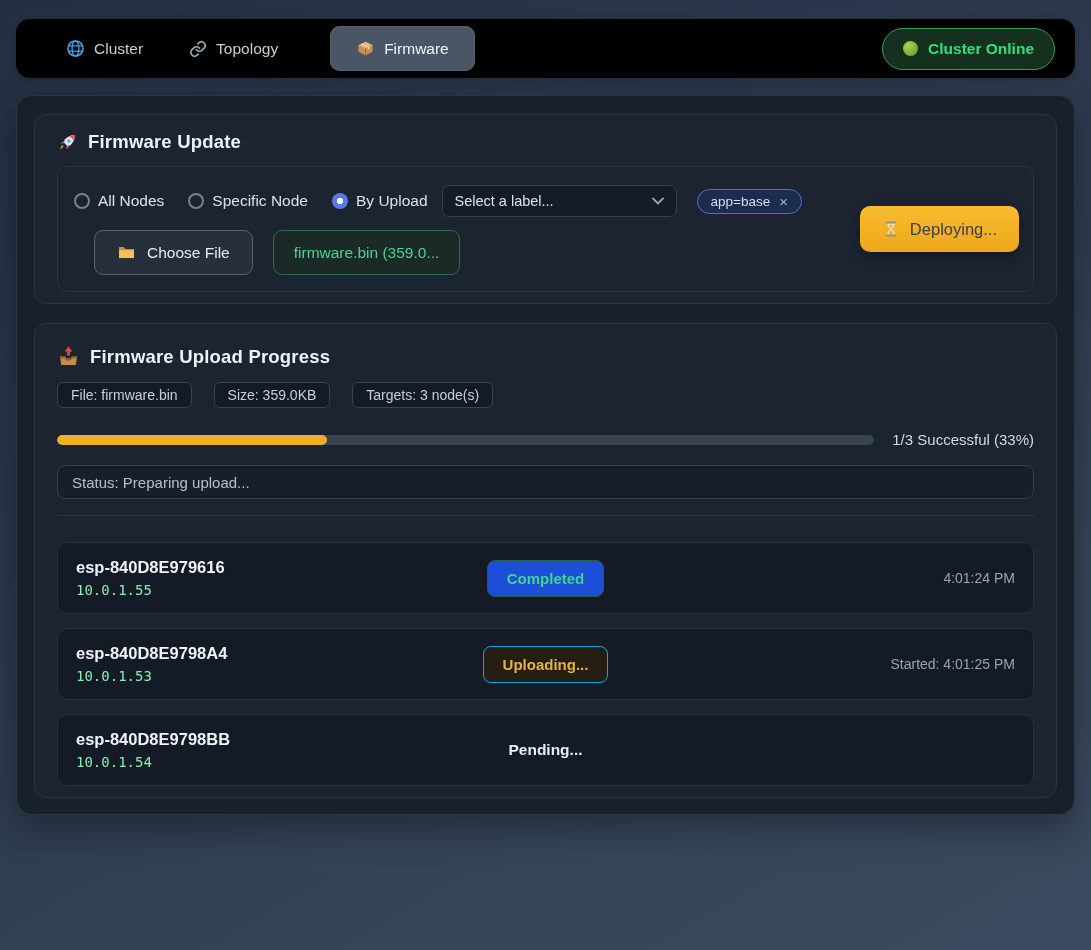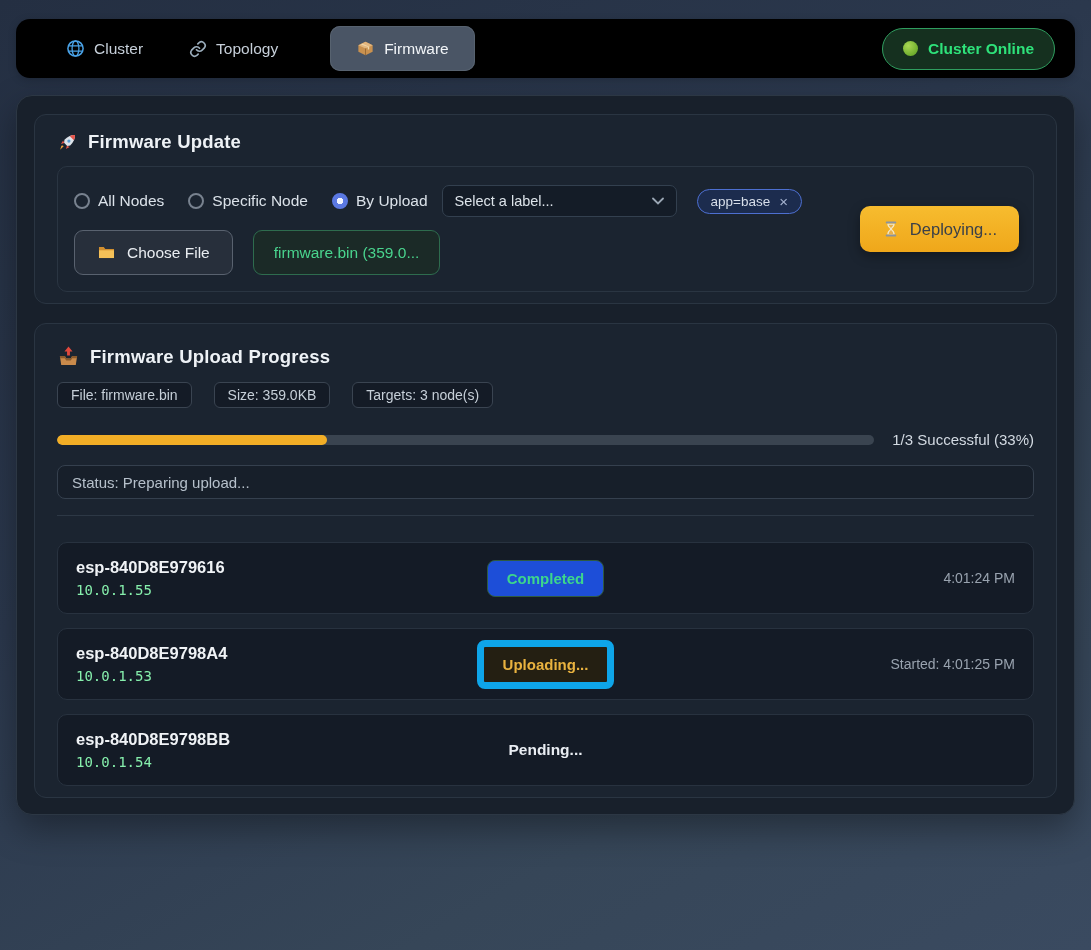--- a/index.html
+++ b/index.html
@@ -80,21 +80,21 @@
   }
   .tag-x { color:#a5b2cf; font-size:15px; cursor:pointer; }
   .deploy-btn {
     position:absolute; right:14px; top:50%; transform:translateY(-50%);
     height:46px; padding:0 22px; border:none; border-radius:10px;
     background:linear-gradient(180deg,#f7bc2f,#efa71a);
     display:flex; align-items:center; gap:10px;
     color:#3a4049; font-size:16.5px; cursor:pointer;
     box-shadow:0 4px 12px rgba(0,0,0,.35);
   }
-  .form-row2 { display:flex; align-items:flex-start; gap:20px; margin-top:13px; }
+  .form-row2 { display:flex; align-items:flex-start; gap:20px; margin-top:13px;margin-left:20px; }
   .choose-file-btn {
     height:45px; padding:0 22px; border-radius:9px;
     background:#272f3b; border:1px solid #59626f;
     display:flex; align-items:center; gap:11px;
     color:#e9edf1; font-size:15.5px; cursor:pointer;
   }
   .file-chip {
     height:45px; padding:0 20px; border-radius:9px;
     background:#1b2a27; border:1px solid #2e6c4e;
     display:flex; align-items:center;
@@ -127,21 +127,21 @@
   }
   .node-left { flex:1.2; min-width:0; }
   .node-name { font-size:16.5px; font-weight:bold; color:#f0f3f6; }
   .node-ip { margin-top:5px; font-family:"DejaVu Sans Mono","Liberation Mono",monospace;
     font-size:14px; color:#86efac; }
   .node-mid { flex:1; display:flex; justify-content:center; }
   .node-right { flex:1.2; text-align:right; color:#99a3af; font-size:14px; }
   .status-badge { font-weight:bold; font-size:15px; border-radius:8px; }
   .status-badge.completed { color:#3dd68c; background:#1d4ed8; border:1px solid #2e5a41;
     padding:9px 19px; }
-  .status-badge.uploading { color:#e9b23f; background:#241f12; border:7px solid #0ea5e9;
+  .status-badge.uploading { color:#e9b23f; background:#241f12; border:1px solid #0ea5e9;
     padding:9px 19px; }
   .status-badge.pending { color:#e9edf2; font-size:15.5px; padding:9px 0; }
   .icon { display:inline-flex; flex:0 0 auto; }
 </style>
 </head>
 <body>
 
 <div class="page">
 
   <div class="nav">

